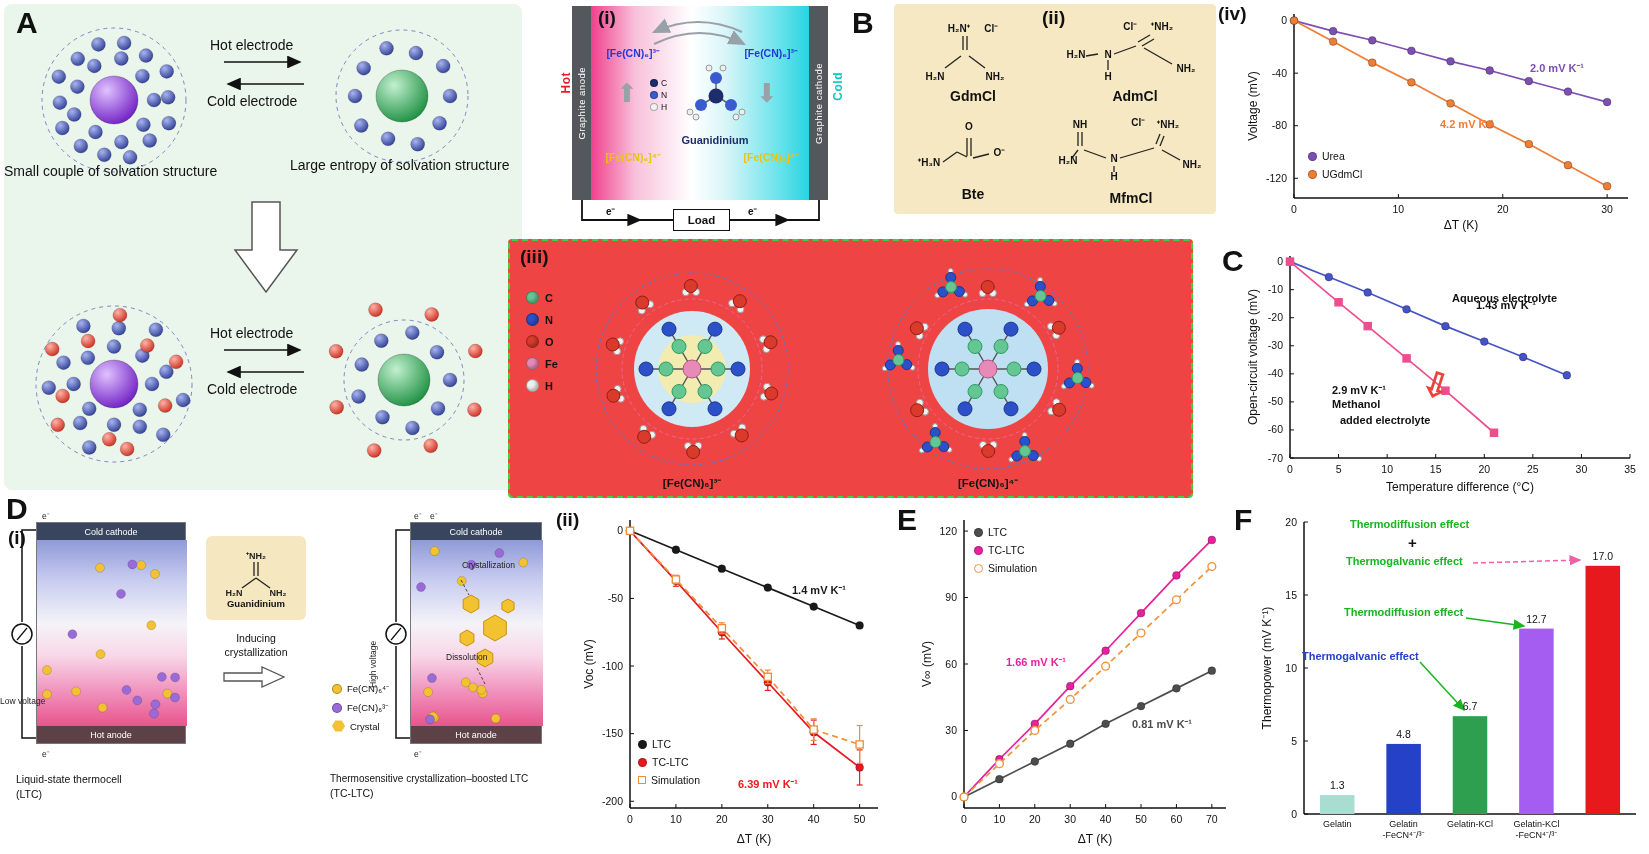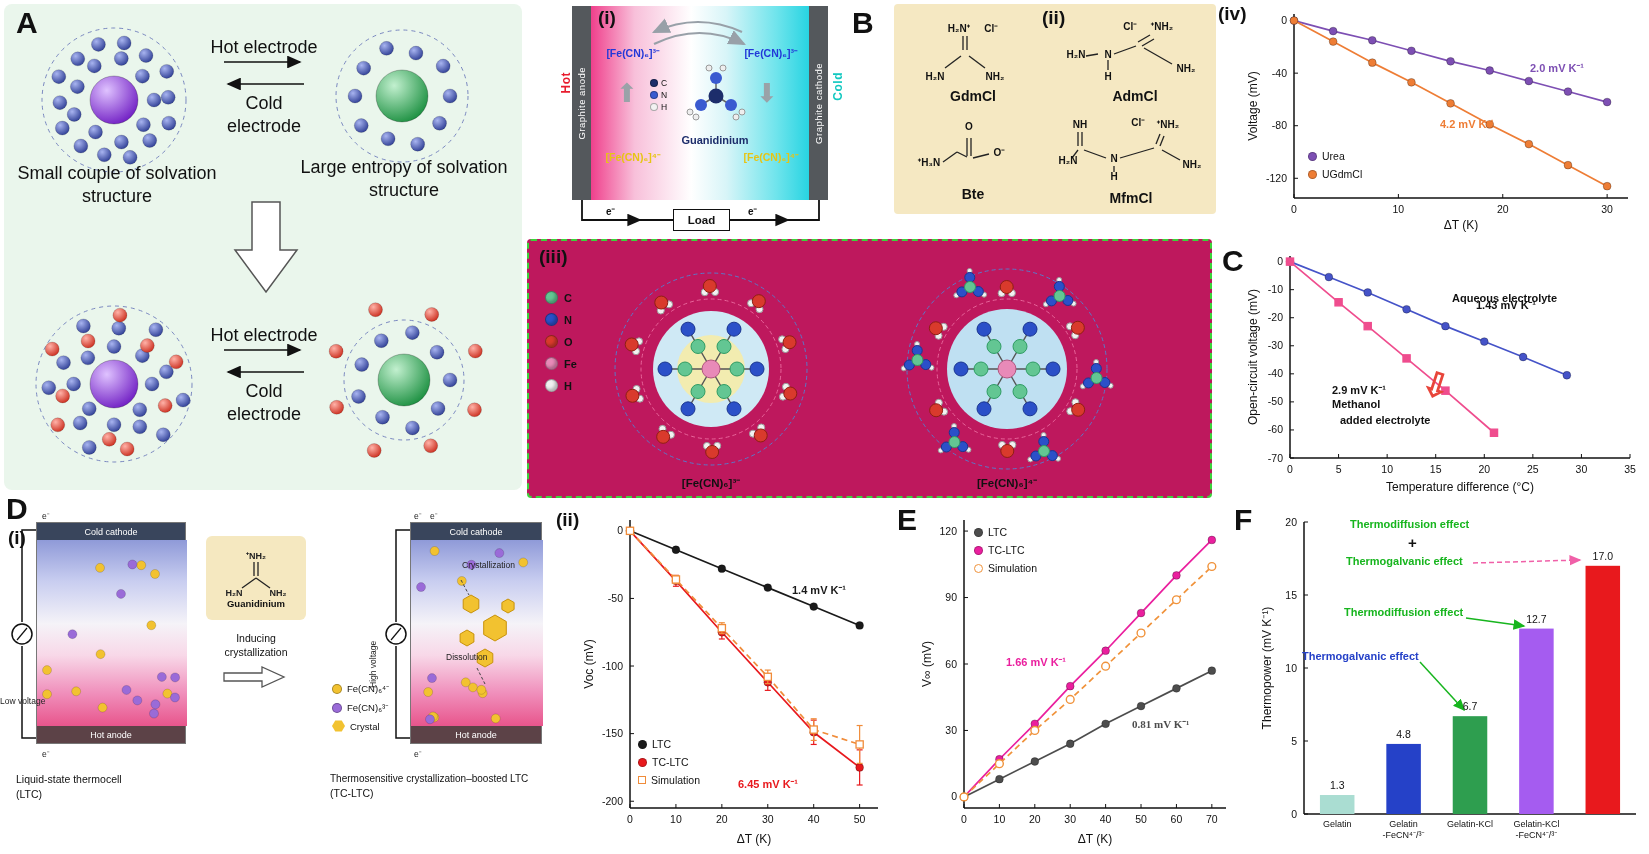--- a/index.html
+++ b/index.html
@@ -5,21 +5,21 @@
   html,body{margin:0;padding:0;background:#fff;}
   #fig{position:relative;width:1649px;height:854px;background:#fff;overflow:hidden;
        font-family:"Liberation Sans",sans-serif;color:#111;}
   #fig *{box-sizing:border-box;}
   .plabel{position:absolute;font-size:30px;font-weight:700;line-height:1;z-index:5;}
   .slabel{position:absolute;font-size:19px;font-weight:700;line-height:1;z-index:5;}
 
   
   #panel-a{position:absolute;left:4px;top:4px;width:518px;height:486px;background:#eaf6ec;border-radius:8px;}
   #svg-a{position:absolute;left:0;top:0;}
-  .atext{position:absolute;text-align:center;font-size:18px;line-height:1.3;z-index:2;}
+  .atext{position:absolute;text-align:left;font-size:14px;line-height:1.3;z-index:2;}
   #a-legend{position:absolute;left:300px;top:202px;z-index:2;}
   .a-lgrow{display:flex;align-items:center;gap:7px;height:24px;font-size:12.5px;}
   .a-dot{width:14px;height:14px;border-radius:50%;box-shadow:inset -3px -3px 4px rgba(0,0,0,.35);flex:none;}
 
   
   #panel-i{position:absolute;left:558px;top:2px;width:287px;height:232px;}
   .ebar{position:absolute;top:4px;width:19px;height:194px;background:#54585c;display:flex;align-items:center;justify-content:center;z-index:2;}
   .vtext{writing-mode:vertical-rl;transform:rotate(180deg);font-size:10px;letter-spacing:.5px;}
   .vtext.w{color:#fff;font-size:9.5px;}
   .hotlbl{position:absolute;left:1px;top:70px;color:#e81c2e;font-weight:700;font-size:12px;z-index:2;}
@@ -42,21 +42,21 @@
      display:flex;align-items:center;justify-content:center;font-size:11.5px;font-weight:600;z-index:4;}
 
   
   #panel-b{position:absolute;left:894px;top:4px;width:322px;height:210px;background:#f5e8c2;border-radius:4px;}
   .mol{position:absolute;width:150px;text-align:center;}
   .bt{font-size:10px;font-weight:700;fill:#111;text-anchor:middle;font-family:"Liberation Sans",sans-serif;}
   .mbond{stroke:#222;stroke-width:1.3;}
   .molname{text-align:center;font-size:14px;font-weight:700;margin-top:0;}
 
   
-  #panel-iii{position:absolute;left:527px;top:239px;width:685px;height:259px;border:2px dashed #3ad43a;border-radius:4px;background:#be185d;}
+  #panel-iii{position:absolute;left:508px;top:239px;width:685px;height:259px;border:2px dashed #3ad43a;border-radius:4px;background:#ef4444;}
   #svg-iii{position:absolute;left:0;top:0;}
   #iii-legend{position:absolute;left:16px;top:50px;display:flex;flex-direction:column;gap:9px;font-size:11px;font-weight:600;z-index:2;}
   .iiirow{display:flex;gap:6px;align-items:center;}
   .iiidot{width:13px;height:13px;border-radius:50%;border:1px solid rgba(0,0,0,.35);box-shadow:inset -2px -2px 3px rgba(0,0,0,.25);flex:none;}
   .iii-cap{position:absolute;top:234px;width:150px;text-align:center;font-size:11.5px;font-weight:600;z-index:2;}
 
   
   #panel-d{position:absolute;left:0;top:492px;width:548px;height:362px;}
   .cell{position:absolute;display:flex;flex-direction:column;border:1px solid #777;}
   .cellbar{height:17px;background:#39455c;color:#fff;font-size:9px;display:flex;align-items:center;justify-content:center;flex:none;}
@@ -767,21 +767,21 @@
     <div class="dtext" style="left:446px;top:160px">Dissolution</div>
     <div class="dcap" style="left:330px;top:280px;width:218px">
       <div style="font-size:10px;white-space:nowrap">Thermosensitive crystallization–boosted LTC</div>
       <div>(TC-LTC)</div>
     </div>
   </div>
 
   <div class="slabel" style="left:556px;top:510px">(ii)</div>
   <div class="chart" id="chart-dii" style="left:580px;top:508px;width:310px;height:342px">
     <div class="ann" style="left: 212px; top: 74px; color: rgb(26, 26, 26);">1.4 mV K⁻¹</div>
-    <div class="ann" style="left: 158px; top: 268px; color: rgb(232, 25, 29);">6.45 mV K⁻¹</div>
+    <div class="ann" style="left: 158px; top: 268px; color: rgb(232, 25, 29);">6.39 mV K⁻¹</div>
     <div class="lg" style="left:58px;top:228px">
       <div class="lgrow">
           <span class="lgdot" style="background: rgb(26, 26, 26);"></span>
           <span>LTC</span>
         </div>
       <div class="lgrow">
           <span class="lgdot" style="background: rgb(232, 25, 29);"></span>
           <span>TC-LTC</span>
         </div>
       <div class="lgrow">
@@ -880,21 +880,21 @@
       <div class="lgrow">
           <span class="lgdot" style="background: rgb(234, 31, 158);"></span>
           <span>TC-LTC</span>
         </div>
       <div class="lgrow">
           <span class="lgopen" style="border-color: rgb(240, 146, 58);"></span>
           <span>Simulation</span>
         </div>
     </div>
     <div class="ann" style="left: 88px; top: 146px; color: rgb(234, 31, 158);">1.66 mV K⁻¹</div>
-    <div class="ann" style="left: 214px; top: 208px; color: rgb(77, 77, 77); font-family: Liberation Serif, serif;">0.81 mV K⁻¹</div>
+    <div class="ann" style="left: 214px; top: 208px; color: rgb(77, 77, 77);">0.81 mV K⁻¹</div>
   <svg width="320" height="342">
         <line x1="46" y1="12" x2="46" y2="300" stroke="#111" stroke-width="1.5"></line>
         <line x1="46" y1="300" x2="308" y2="300" stroke="#111" stroke-width="1.5"></line>
         <line x1="46" y1="300" x2="46" y2="296" stroke="#111"></line>
         <text x="46" y="315" font-size="10.5" text-anchor="middle" fill="#111" font-family="Liberation Sans, sans-serif">0</text>
         <line x1="81.40540540540542" y1="300" x2="81.40540540540542" y2="296" stroke="#111"></line>
         <text x="81.40540540540542" y="315" font-size="10.5" text-anchor="middle" fill="#111" font-family="Liberation Sans, sans-serif">10</text>
         <line x1="116.81081081081082" y1="300" x2="116.81081081081082" y2="296" stroke="#111"></line>
         <text x="116.81081081081082" y="315" font-size="10.5" text-anchor="middle" fill="#111" font-family="Liberation Sans, sans-serif">20</text>
         <line x1="152.21621621621622" y1="300" x2="152.21621621621622" y2="296" stroke="#111"></line>

